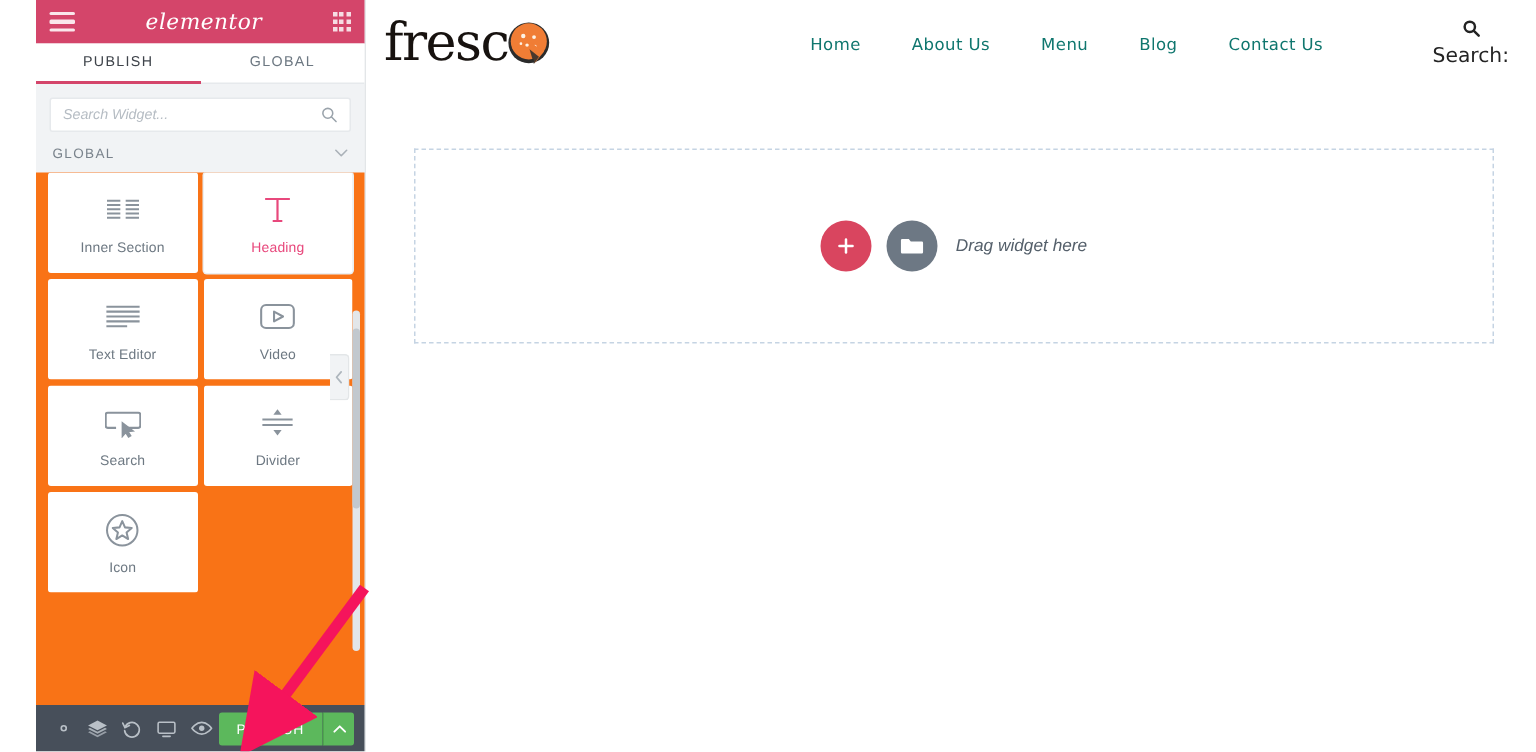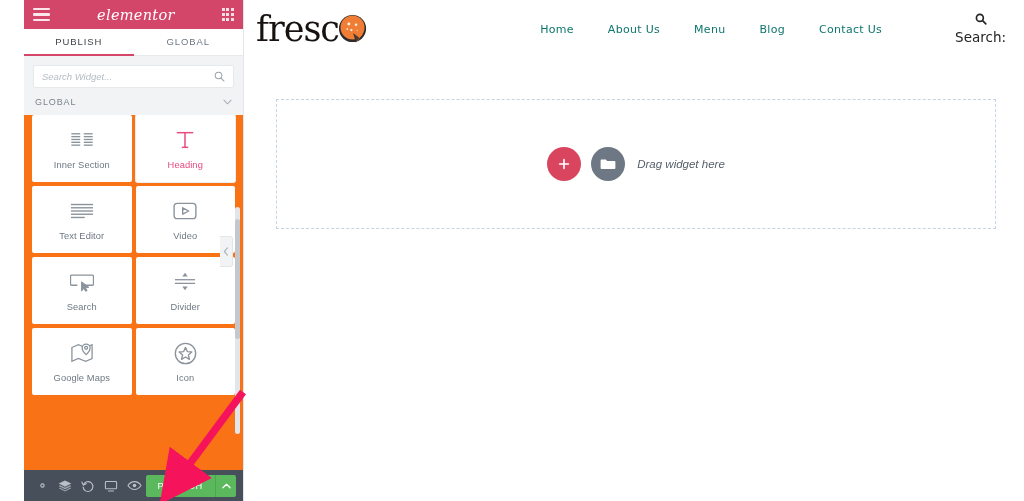--- a/index.html
+++ b/index.html
@@ -295,30 +295,20 @@
               <polygon points="13,2 16,6 10,6" fill="currentColor" stroke="none"></polygon>
               <line x1="2" y1="9.5" x2="24" y2="9.5"></line>
               <line x1="2" y1="13.5" x2="24" y2="13.5"></line>
               <polygon points="13,21 16,17 10,17" fill="currentColor" stroke="none"></polygon>
             </svg>
           </span>
           <span class="widget-label">Divider</span>
         </div>
 
 
-        <div class="widget">
-          <span class="widget-ico">
-            <svg width="24" height="22" viewBox="0 0 26 24" stroke="currentColor" stroke-width="1.4" fill="none">
-              <polygon points="2,6 9,3 17,6 24,3 24,18 17,21 9,18 2,21"></polygon>
-              <path d="M17.5 2.2 a4.3 4.3 0 0 1 4.3 4.3 c0 3.2 -4.3 7.3 -4.3 7.3 s-4.3 -4.1 -4.3 -7.3 a4.3 4.3 0 0 1 4.3 -4.3 z" fill="#fff"></path>
-              <circle cx="17.5" cy="6.4" r="1.6"></circle>
-            </svg>
-          </span>
-          <span class="widget-label">Google Maps</span>
-        </div>
 
         <div class="widget">
           <span class="widget-ico">
             <svg width="23" height="23" viewBox="0 0 24 24" stroke="currentColor" stroke-width="1.4" fill="none">
               <circle cx="12" cy="12" r="10.6"></circle>
               <polygon points="12,5.6 13.9,10 18.6,10.4 15,13.5 16.1,18.1 12,15.6 7.9,18.1 9,13.5 5.4,10.4 10.1,10" stroke-linejoin="round"></polygon>
             </svg>
           </span>
           <span class="widget-label">Icon</span>
         </div>

